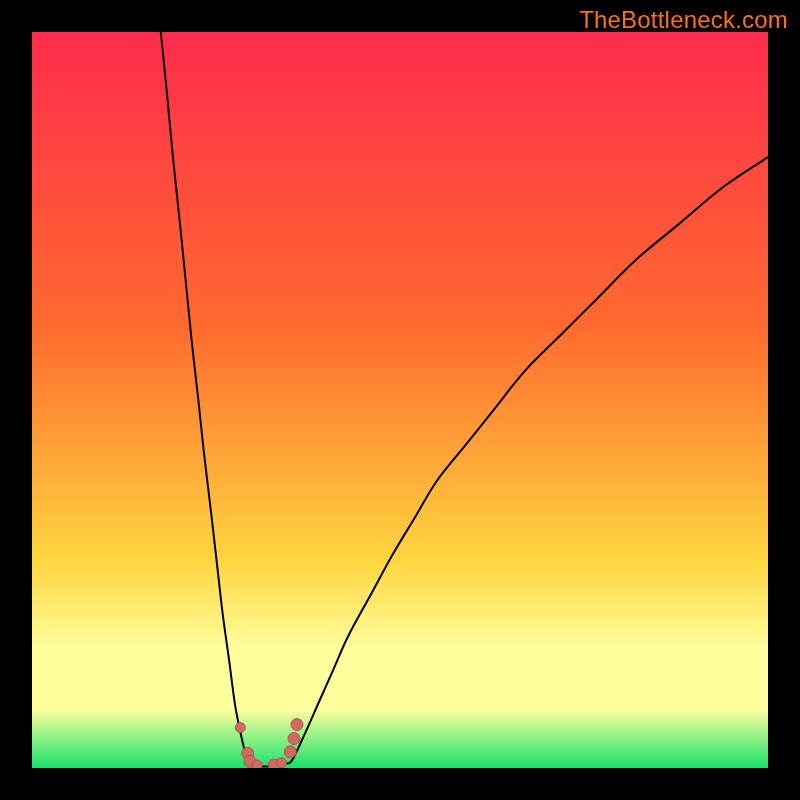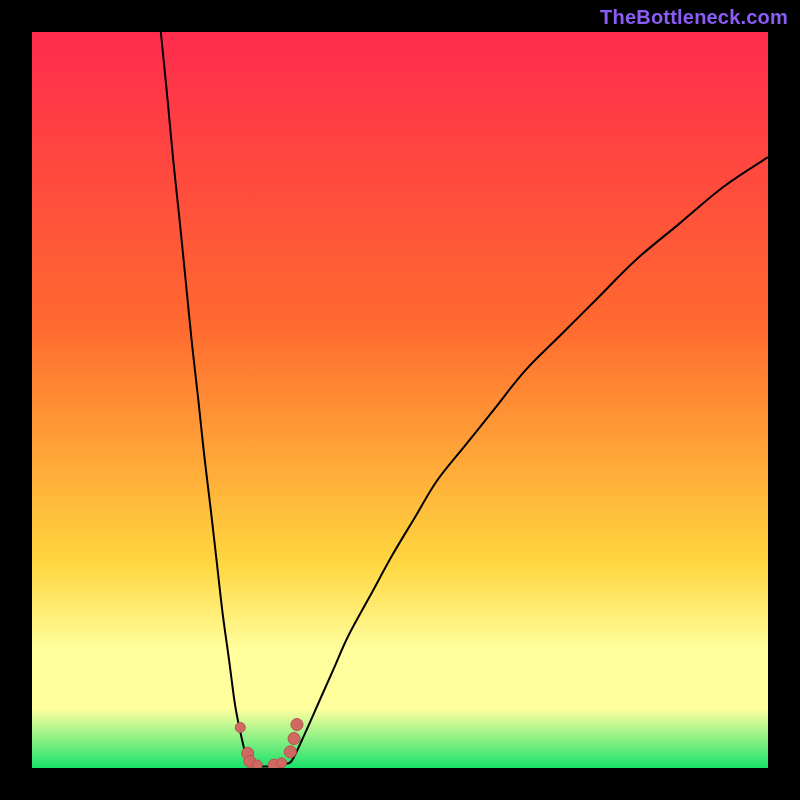--- a/index.html
+++ b/index.html
@@ -1,18 +1,18 @@
 <!DOCTYPE html>
 <html><head>
 <meta charset="utf-8">
 <style>
 html,body{margin:0;padding:0;width:800px;height:800px;overflow:hidden;background:#000;font-family:Arial,Helvetica,sans-serif}
 .stage{position:relative;width:800px;height:800px;background:#000}
 .plot{position:absolute;left:32px;top:32px;width:736px;height:736px}
-.wm{position:absolute;top:6px;right:12px;color:#8b5cf6;font-size:20px;font-weight:700;letter-spacing:.2px}
+.wm{position:absolute;top:6px;right:12px;color:#f97316;font-size:24px;font-weight:400;letter-spacing:.2px}
 svg{position:absolute;left:0;top:0}
 </style>
 </head>
 <body>
 
 <div class="stage">
   <div class="wm">TheBottleneck.com</div>
   <div class="plot">
     <svg id="svg" width="736" height="736" viewBox="0 0 736 736">
         <defs>

